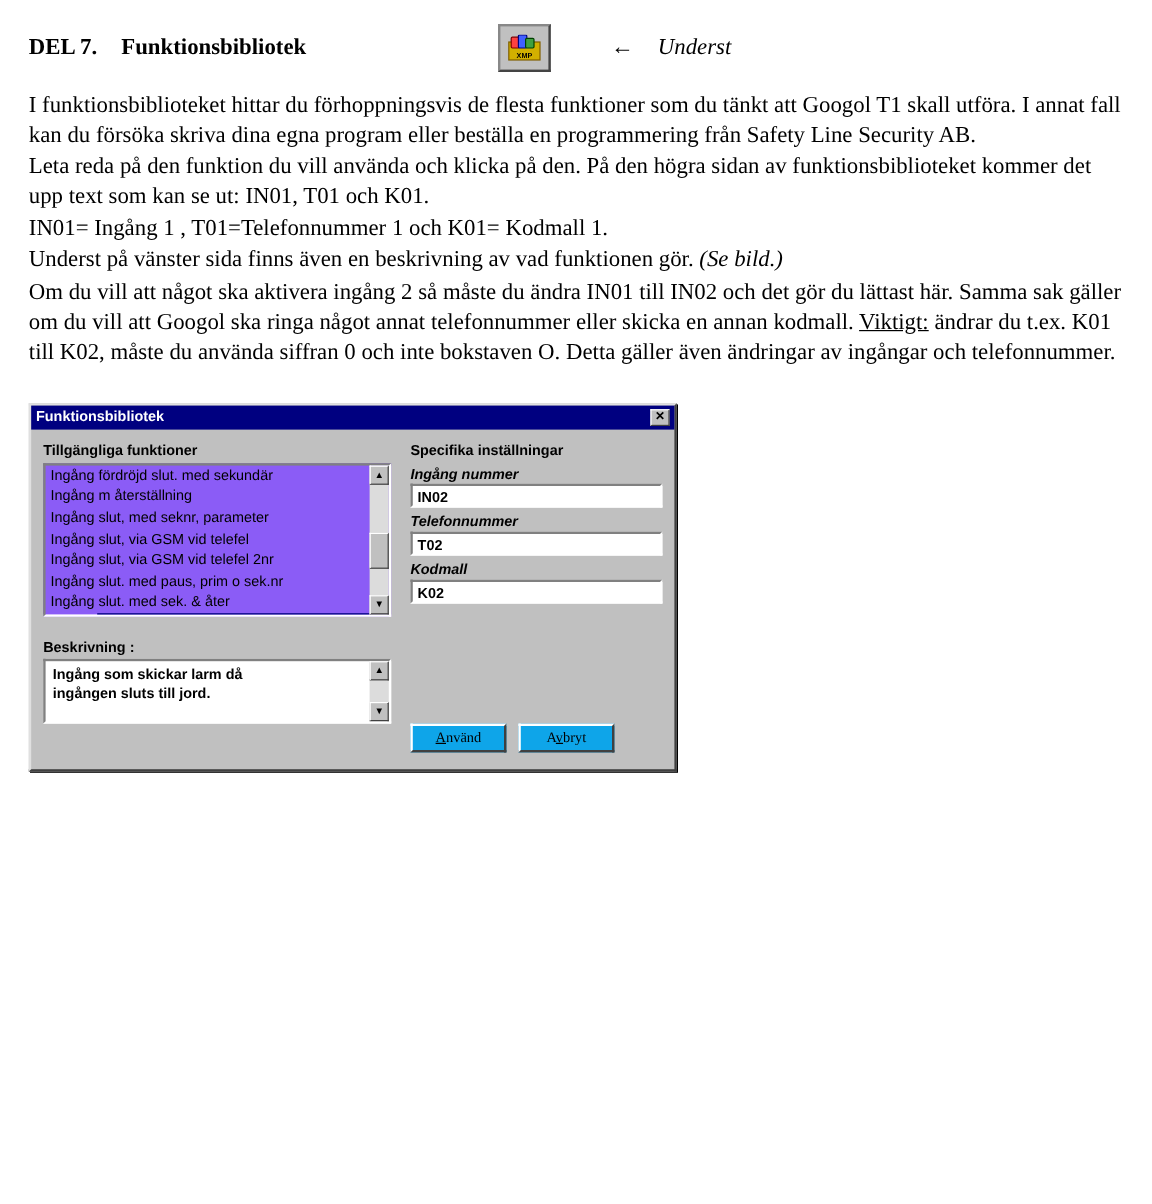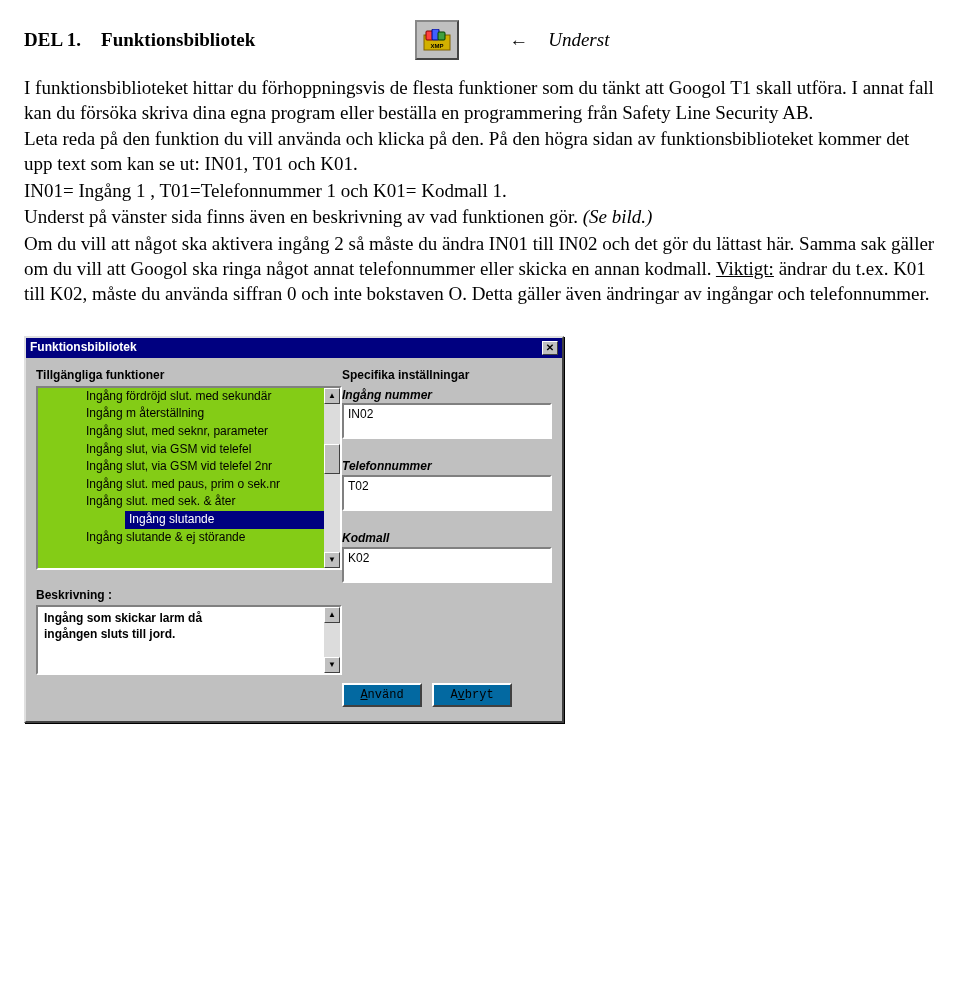--- a/index.html
+++ b/index.html
@@ -68,33 +68,33 @@
     font-family: Arial, sans-serif;
     font-size: 10px;
     font-weight: bold;
     text-align: center;
     line-height: 12px;
     color: #000;
   }
   .dlg-body {
     padding: 10px 10px 14px 10px;
     display: flex;
+    gap: 16px;
   }
   .col-left { flex: 1; }
   .col-right { width: 210px; }
   .group-label { font-weight: bold; margin-bottom: 2px; }
   .listbox {
     width: 100%;
-    height: 184px;
-    background: #84cc16;
+    height: 128px;
+    background: #8b5cf6;
     border: 2px solid;
     border-color: #808080 #fff #fff #808080;
     display: flex;
     position: relative;
-    padding-left: 44px;
   }
   .list-content { flex: 1; overflow: hidden; }
   .list-item {
     padding: 1px 4px;
   }
   .list-item.selected { background: #000080; color: #fff; margin-left: 43px; }
   .scrollbar {
     width: 16px;
     background: #dcdcdc;
     display: flex;
@@ -116,30 +116,30 @@
     background: #c0c0c0;
     border: 1px solid;
     border-color: #fff #404040 #404040 #fff;
   }
   .field-label { font-weight: bold; margin-top: 4px; font-style: italic; }
   .sunken-input {
     background: #fff;
     border: 2px solid;
     border-color: #808080 #fff #fff #808080;
     padding: 2px 4px;
-    margin-bottom: 20px;
-    height: 36px;
+    margin-bottom: 4px;
+    height: 20px;
     font-family: Tahoma, Arial, sans-serif;
     font-size: 12px;
-    font-weight: normal;
+    font-weight: bold;
   }
   .desc-label { font-weight: bold; margin-top: 18px; }
   .desc-box {
     width: 100%;
-    height: 70px;
+    height: 54px;
     background: #fff;
     border: 2px solid;
     border-color: #808080 #fff #fff #808080;
     padding: 4px 6px;
     margin-top: 2px;
     position: relative;
   }
   .desc-scroll {
     position: absolute;
     right: 0; top: 0; bottom: 0;
@@ -149,35 +149,35 @@
   }
   .btn-row {
     display: flex;
     gap: 10px;
     justify-content: flex-start;
     margin-top: 100px;
   }
   .win-btn {
     width: 80px;
     height: 24px;
-    background: #0369a1;
-    border: 2px solid;
-    border-color: #fff #404040 #404040 #fff;
-    font-family: Liberation Mono, monospace;
+    background: #0ea5e9;
+    border: 2px solid;
+    border-color: #fff #404040 #404040 #fff;
+    font-family: Liberation Serif, serif;
     font-size: 12px;
     padding: 0;
     cursor: pointer;
   }
   .win-btn u { text-decoration: underline; }
 </style>
 </head>
 <body>
 
 <div class="header-line">
-  <strong>DEL 1.</strong>
+  <strong>DEL 7.</strong>
   <strong>Funktionsbibliotek</strong>
   <span style="flex:0 0 120px"></span>
   <span class="xmp-icon">
     <svg class="cabinet" viewBox="0 0 28 22">
       <rect x="1" y="6" width="26" height="15" fill="#d2b000" stroke="#806000"></rect>
       <rect x="3" y="2" width="7" height="9" rx="1" fill="#ff4040" stroke="#800000"></rect>
       <rect x="9" y="0" width="7" height="11" rx="1" fill="#4060ff" stroke="#000080"></rect>
       <rect x="15" y="3" width="7" height="8" rx="1" fill="#40a040" stroke="#004000"></rect>
       <text x="14" y="19" font-size="6" text-anchor="middle" fill="#000" font-family="Arial" font-weight="bold">XMP</text>
     </svg>

